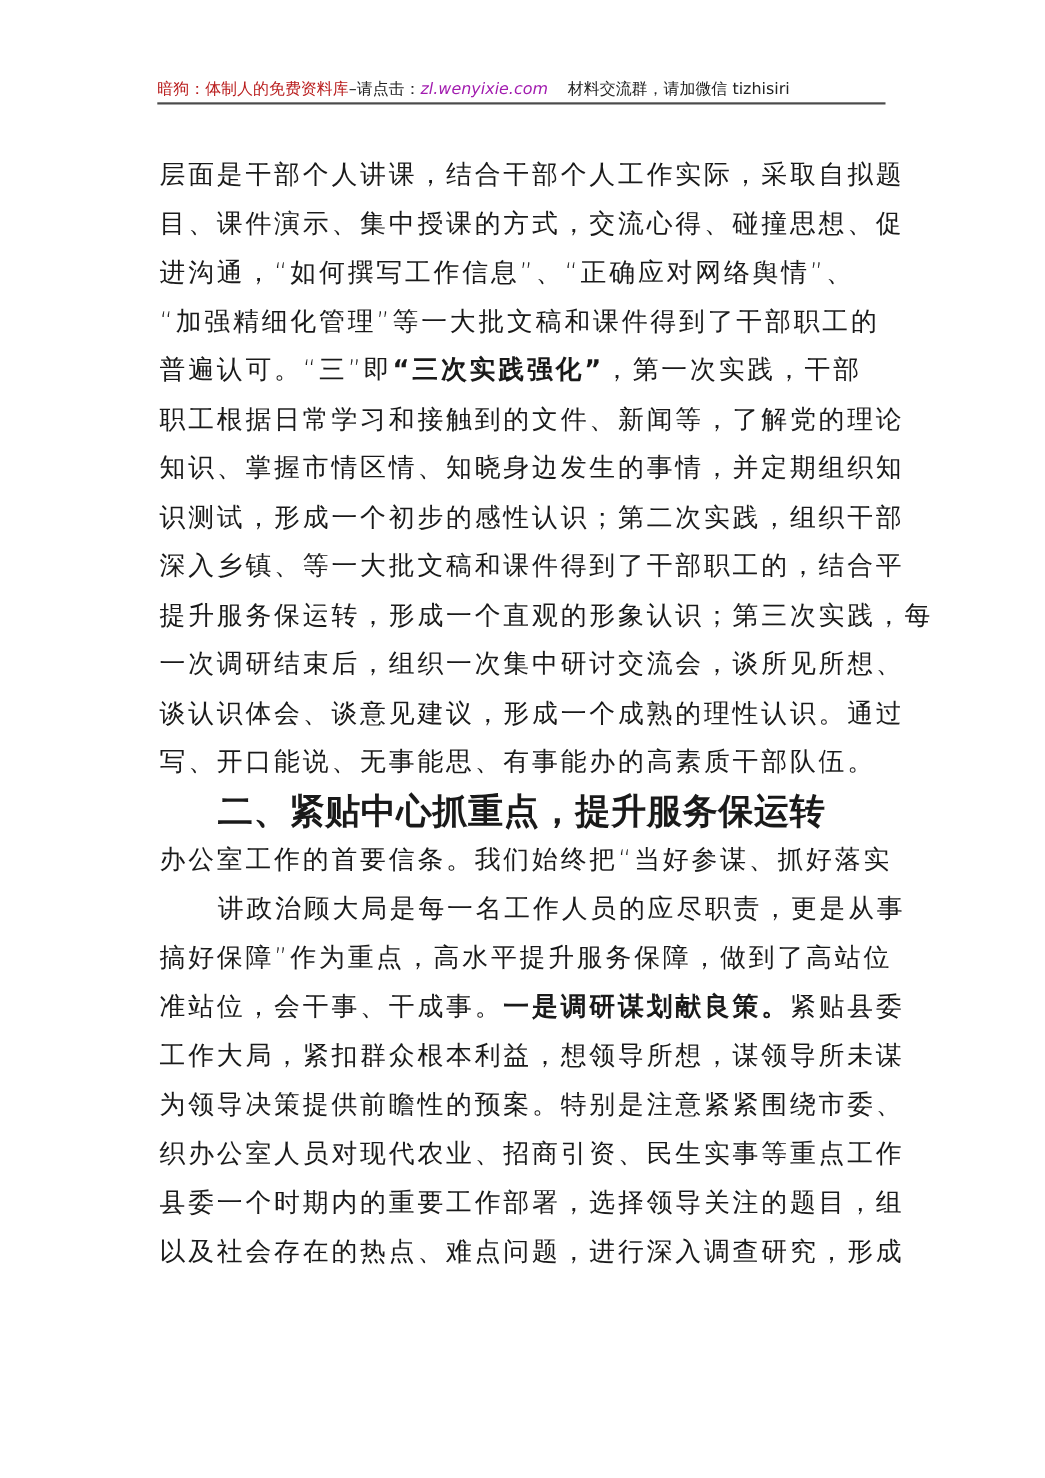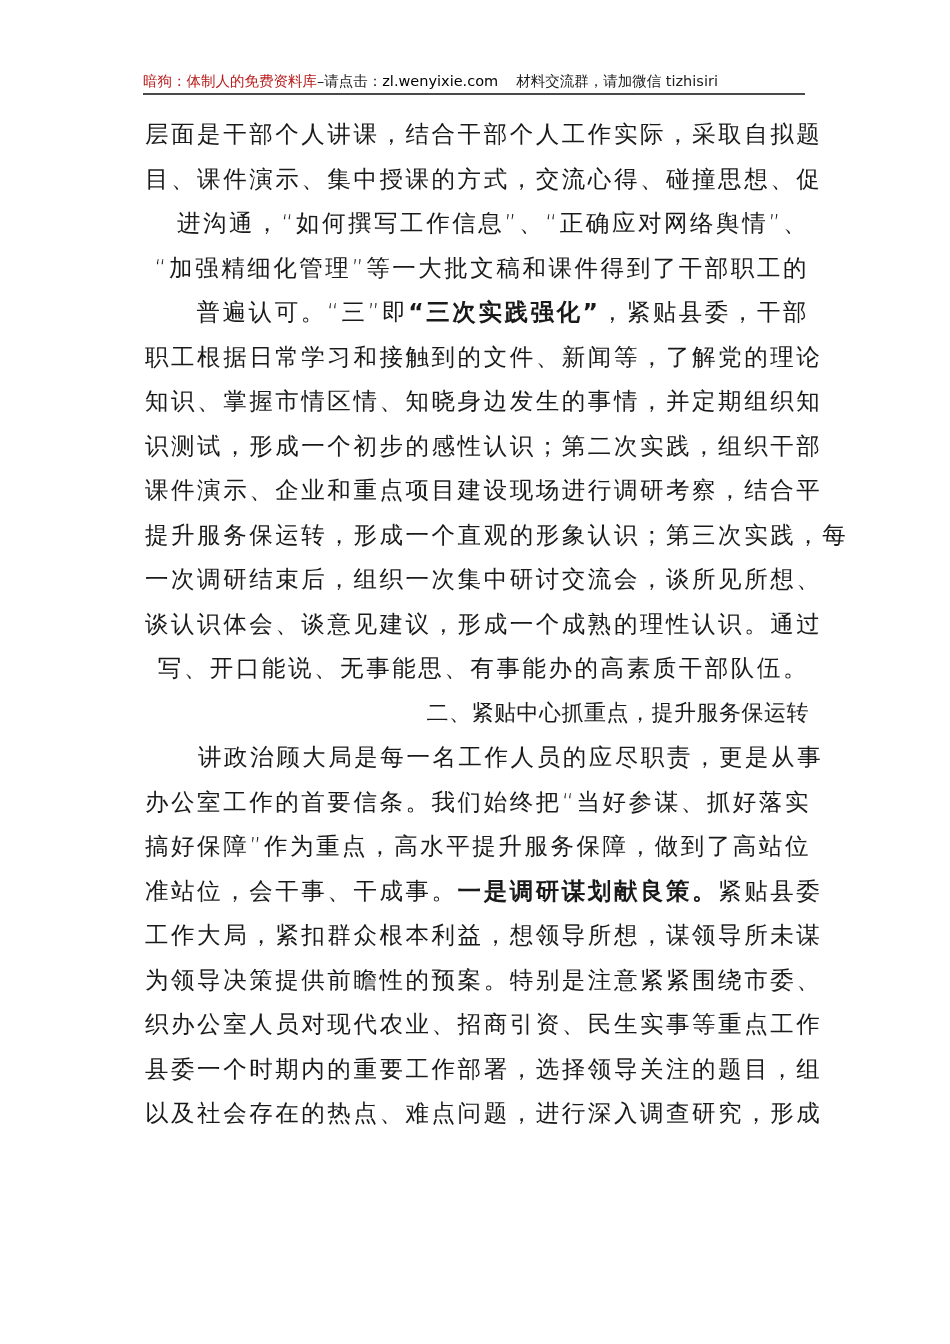--- a/index.html
+++ b/index.html
@@ -2,57 +2,57 @@
 <html><head>
 <meta charset="utf-8">
 <style>
   html, body { margin:0; padding:0; background:#ffffff; }
   body { width:950px; height:1344px; position:relative; overflow:hidden;
          font-family:"DejaVu Sans", "Liberation Sans", sans-serif; color:#1a1a1a; }
   .header { position:absolute; left:143px; top:70px; width:662px; height:22px;
             font-size:14.5px; line-height:22px; white-space:nowrap; }
   .header .red { color:#b91c1c; }
   .header .black { color:#222; }
-  .header .blue { color:#000000; }
+  .header .blue { color:#a21caf;font-style:italic; }
   .header .gap { display:inline-block; width:18px; }
   .rule { position:absolute; left:143px; top:93px; width:662px; height:2px; background:#4a4a4a; }
-  .body { position:absolute; left:145px; top:112px; width:664px;text-align:right; }
+  .body { position:absolute; left:145px; top:136px; width:664px; }
   .line { height:44.5px; line-height:44.5px; font-size:23.5px; letter-spacing:2.55px;
           white-space:nowrap; font-family:"DejaVu Sans", sans-serif; font-weight:300; }
   .line.indent { padding-left:53px; }
   .line b { font-weight:bold; }
-  .heading { font-weight:normal; letter-spacing:0.5px; font-size:22px; }
+  .heading { font-weight:bold; letter-spacing:0.5px; font-size:32px; }
 </style>
 </head>
 <body>
 
 <div class="header">
   <span class="red">暗狗：体制人的免费资料库</span><span class="black">–请点击：</span><span class="blue">zl.wenyixie.com</span><span class="gap"></span><span class="black">材料交流群，请加微信 tizhisiri</span>
 </div>
 <div class="rule"></div>
 
 <div class="body">
   <div class="line">层面是干部个人讲课，结合干部个人工作实际，采取自拟题</div>
   <div class="line">目、课件演示、集中授课的方式，交流心得、碰撞思想、促</div>
   <div class="line">进沟通，“如何撰写工作信息”、“正确应对网络舆情”、</div>
   <div class="line">“加强精细化管理”等一大批文稿和课件得到了干部职工的</div>
-  <div class="line"><span>普遍认可。“三”即</span><b>“三次实践强化”</b><span>，紧贴县委，干部</span></div>
+  <div class="line"><span>普遍认可。“三”即</span><b>“三次实践强化”</b><span>，第一次实践，干部</span></div>
   <div class="line">职工根据日常学习和接触到的文件、新闻等，了解党的理论</div>
   <div class="line">知识、掌握市情区情、知晓身边发生的事情，并定期组织知</div>
   <div class="line">识测试，形成一个初步的感性认识；第二次实践，组织干部</div>
-  <div class="line">课件演示、企业和重点项目建设现场进行调研考察，结合平</div>
+  <div class="line">深入乡镇、等一大批文稿和课件得到了干部职工的，结合平</div>
   <div class="line">提升服务保运转，形成一个直观的形象认识；第三次实践，每</div>
   <div class="line">一次调研结束后，组织一次集中研讨交流会，谈所见所想、</div>
   <div class="line">谈认识体会、谈意见建议，形成一个成熟的理性认识。通过</div>
   <div class="line">写、开口能说、无事能思、有事能办的高素质干部队伍。</div>
 
   <div class="line indent heading">二、紧贴中心抓重点，提升服务保运转</div>
 
+  <div class="line">办公室工作的首要信条。我们始终把“当好参谋、抓好落实</div>
   <div class="line indent">讲政治顾大局是每一名工作人员的应尽职责，更是从事</div>
-  <div class="line">办公室工作的首要信条。我们始终把“当好参谋、抓好落实</div>
   <div class="line">搞好保障”作为重点，高水平提升服务保障，做到了高站位</div>
   <div class="line"><span>准站位，会干事、干成事。</span><b>一是调研谋划献良策。</b><span>紧贴县委</span></div>
   <div class="line">工作大局，紧扣群众根本利益，想领导所想，谋领导所未谋</div>
   <div class="line">为领导决策提供前瞻性的预案。特别是注意紧紧围绕市委、</div>
   <div class="line">织办公室人员对现代农业、招商引资、民生实事等重点工作</div>
   <div class="line">县委一个时期内的重要工作部署，选择领导关注的题目，组</div>
   <div class="line">以及社会存在的热点、难点问题，进行深入调查研究，形成</div>
 </div>
 
 </body></html>

